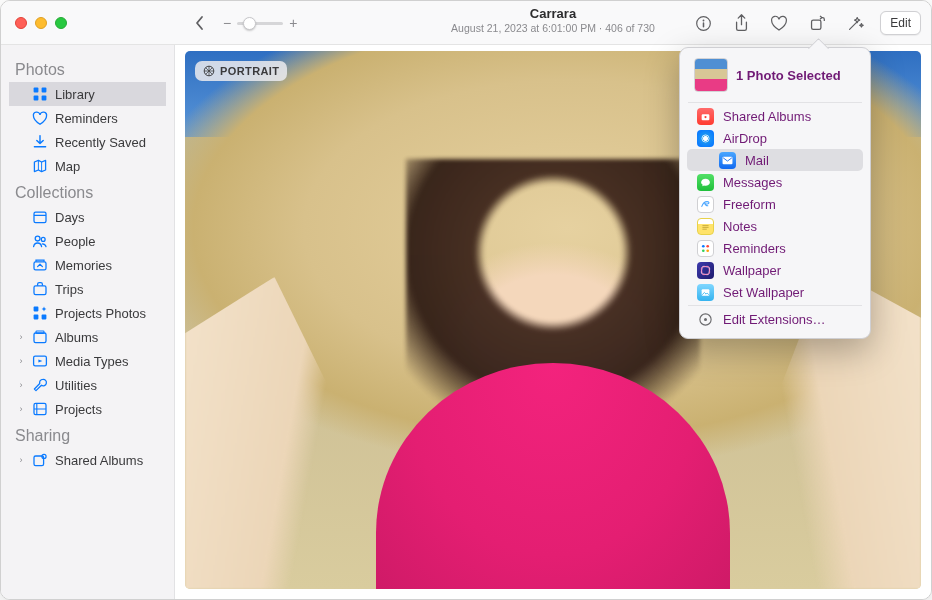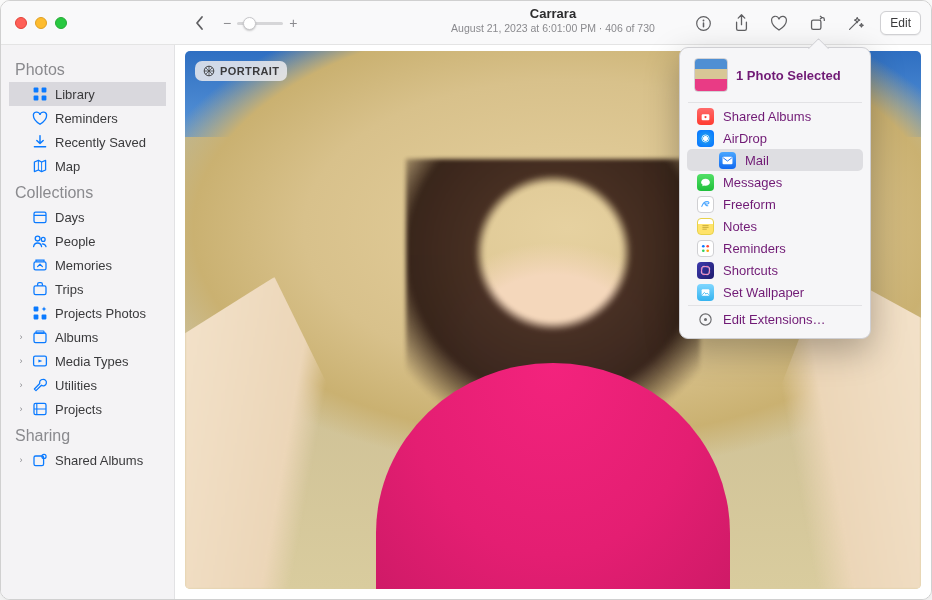--- a/index.html
+++ b/index.html
@@ -382,21 +382,21 @@
           </span>
           <span>Reminders</span>
         </div>
         <div class="po-item">
           <span class="app-ico i-shortcuts">
             <svg width="11" height="11" viewBox="0 0 20 20">
               <rect x="3" y="3" width="14" height="14" rx="3" fill="none" stroke="#fff" stroke-width="1.4" transform="rotate(10 10 10)"></rect>
               <rect x="3" y="3" width="14" height="14" rx="3" fill="none" stroke="#ff7ab8" stroke-width="1.4" transform="rotate(-10 10 10)"></rect>
             </svg>
           </span>
-          <span>Shortcuts</span>
+          <span>Wallpaper</span>
         </div>
         <div class="po-item">
           <span class="app-ico i-wall">
             <svg width="11" height="11" viewBox="0 0 20 20">
               <rect x="3" y="4" width="14" height="12" rx="2" fill="#fff"></rect>
               <path d="M4 14l4-4 3 3 2-2 3 3" fill="none" stroke="#35b3ef" stroke-width="1.6"></path>
             </svg>
           </span>
           <span>Set Wallpaper</span>
         </div>

